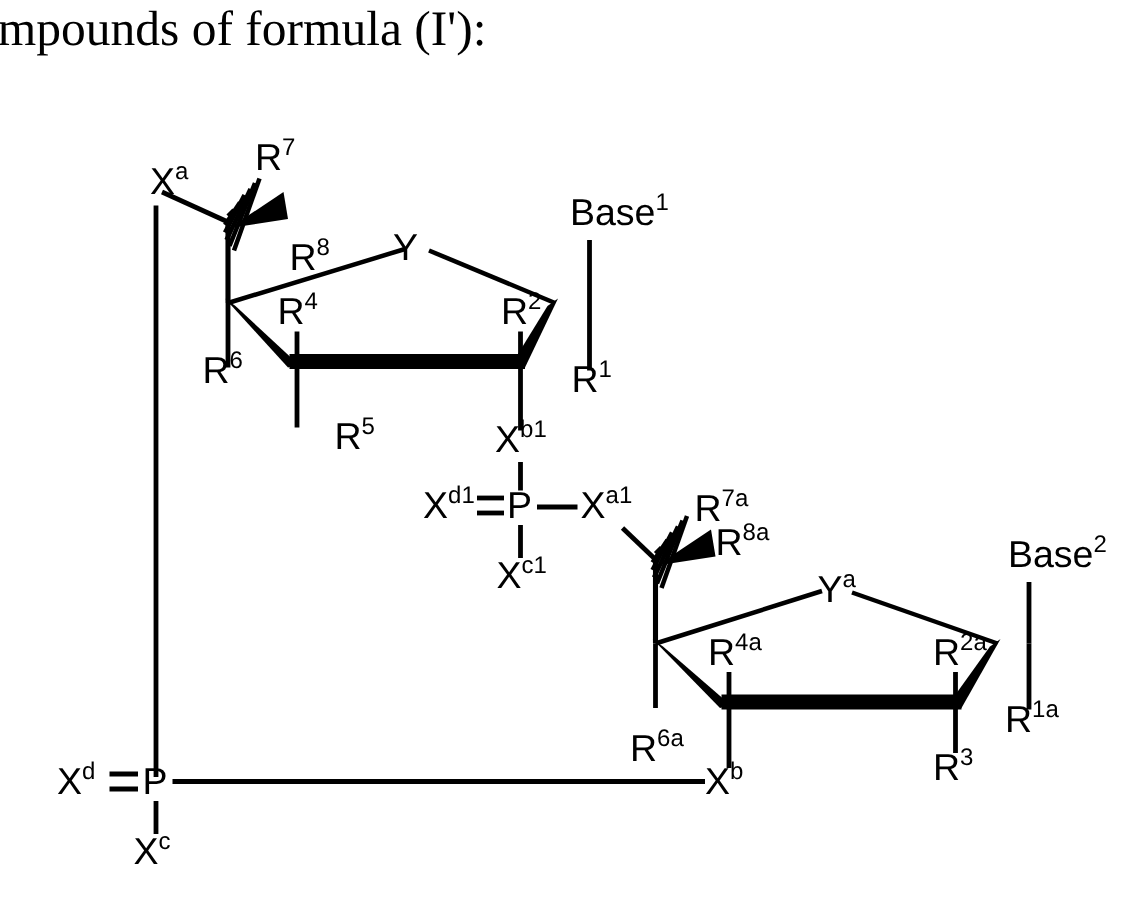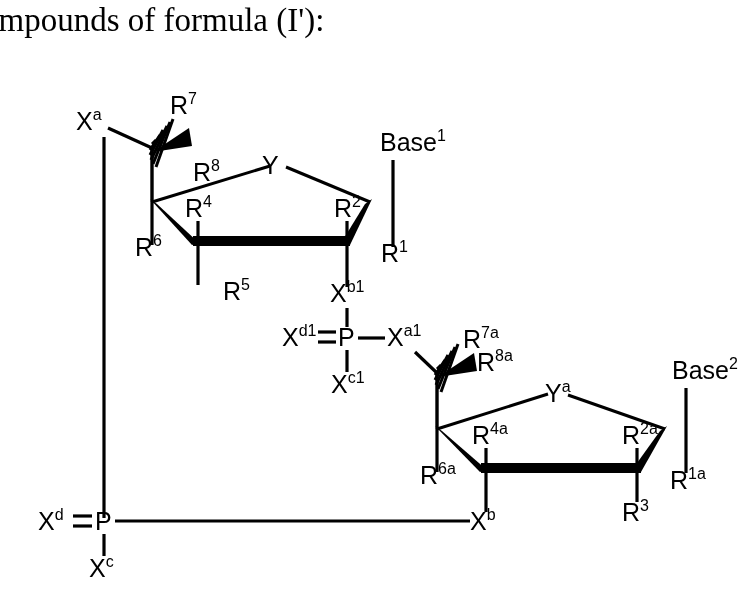--- a/index.html
+++ b/index.html
@@ -133,21 +133,21 @@
 
     <line x1="73" y1="516" x2="92" y2="516" stroke="#000" stroke-width="3.2"></line>
     <line x1="73" y1="526" x2="92" y2="526" stroke="#000" stroke-width="3.2"></line>
 
     <line x1="104" y1="534" x2="104" y2="556" stroke="#000" stroke-width="3.2"></line>
 
     <line x1="115" y1="521" x2="470" y2="521" stroke="#000" stroke-width="3.2"></line>
 
   </svg>
 
-  <div class="atom-label" style="left:76px; top:109px;">
+  <div class="atom-label" style="left:100px; top:109px;">
     <span>X</span><sup>a</sup>
   </div>
   <div class="atom-label" style="left:160px; top:93px;margin-left:10px;">
     <span>R</span><sup>7</sup>
   </div>
   <div class="atom-label" style="left:193px; top:118px;margin-top:42px;">
     <span>R</span><sup>8</sup>
   </div>
   <div class="atom-label" style="left:262px; top:153px;">
     <span>Y</span><sup></sup>
@@ -198,21 +198,21 @@
   </div>
   <div class="atom-label" style="left:672px; top:358px;">
     <span>Base</span><sup>2</sup>
   </div>
   <div class="atom-label" style="left:472px; top:423px;">
     <span>R</span><sup>4a</sup>
   </div>
   <div class="atom-label" style="left:622px; top:423px;">
     <span>R</span><sup>2a</sup>
   </div>
-  <div class="atom-label" style="left:420px; top:463px;text-align:right;">
+  <div class="atom-label" style="left:420px; top:487px;text-align:right;">
     <span>R</span><sup>6a</sup>
   </div>
   <div class="atom-label" style="left:670px; top:468px;">
     <span>R</span><sup>1a</sup>
   </div>
   <div class="atom-label" style="left:622px; top:500px;">
     <span>R</span><sup>3</sup>
   </div>
   <div class="atom-label" style="left:470px; top:509px;">
     <span>X</span><sup>b</sup>

